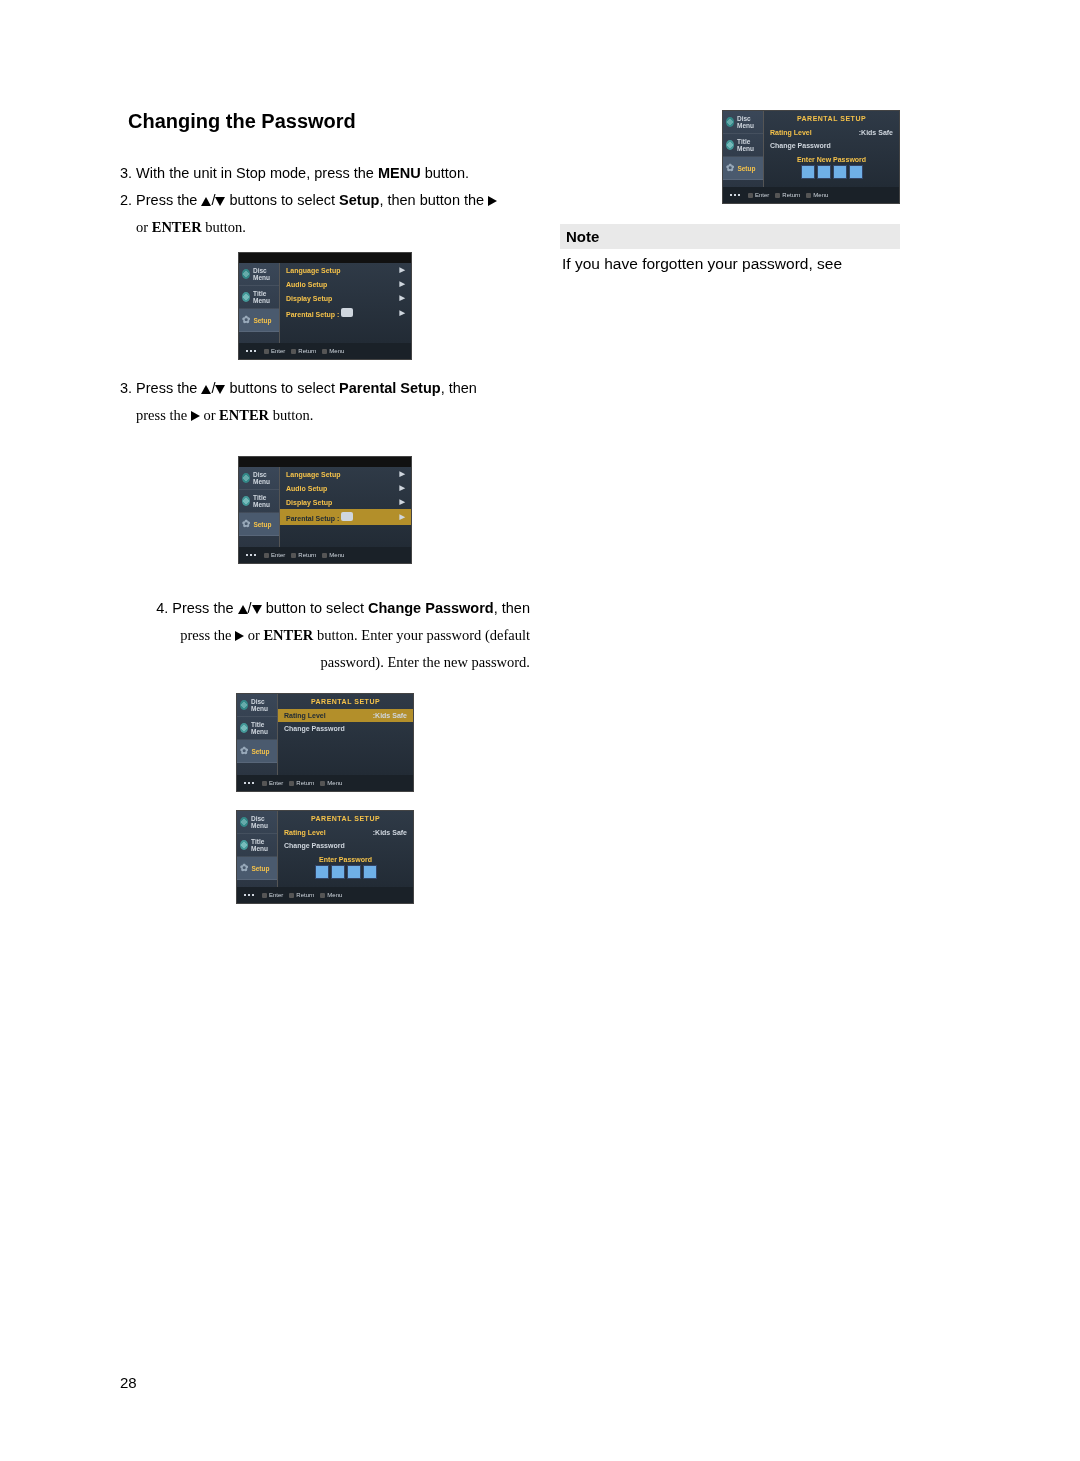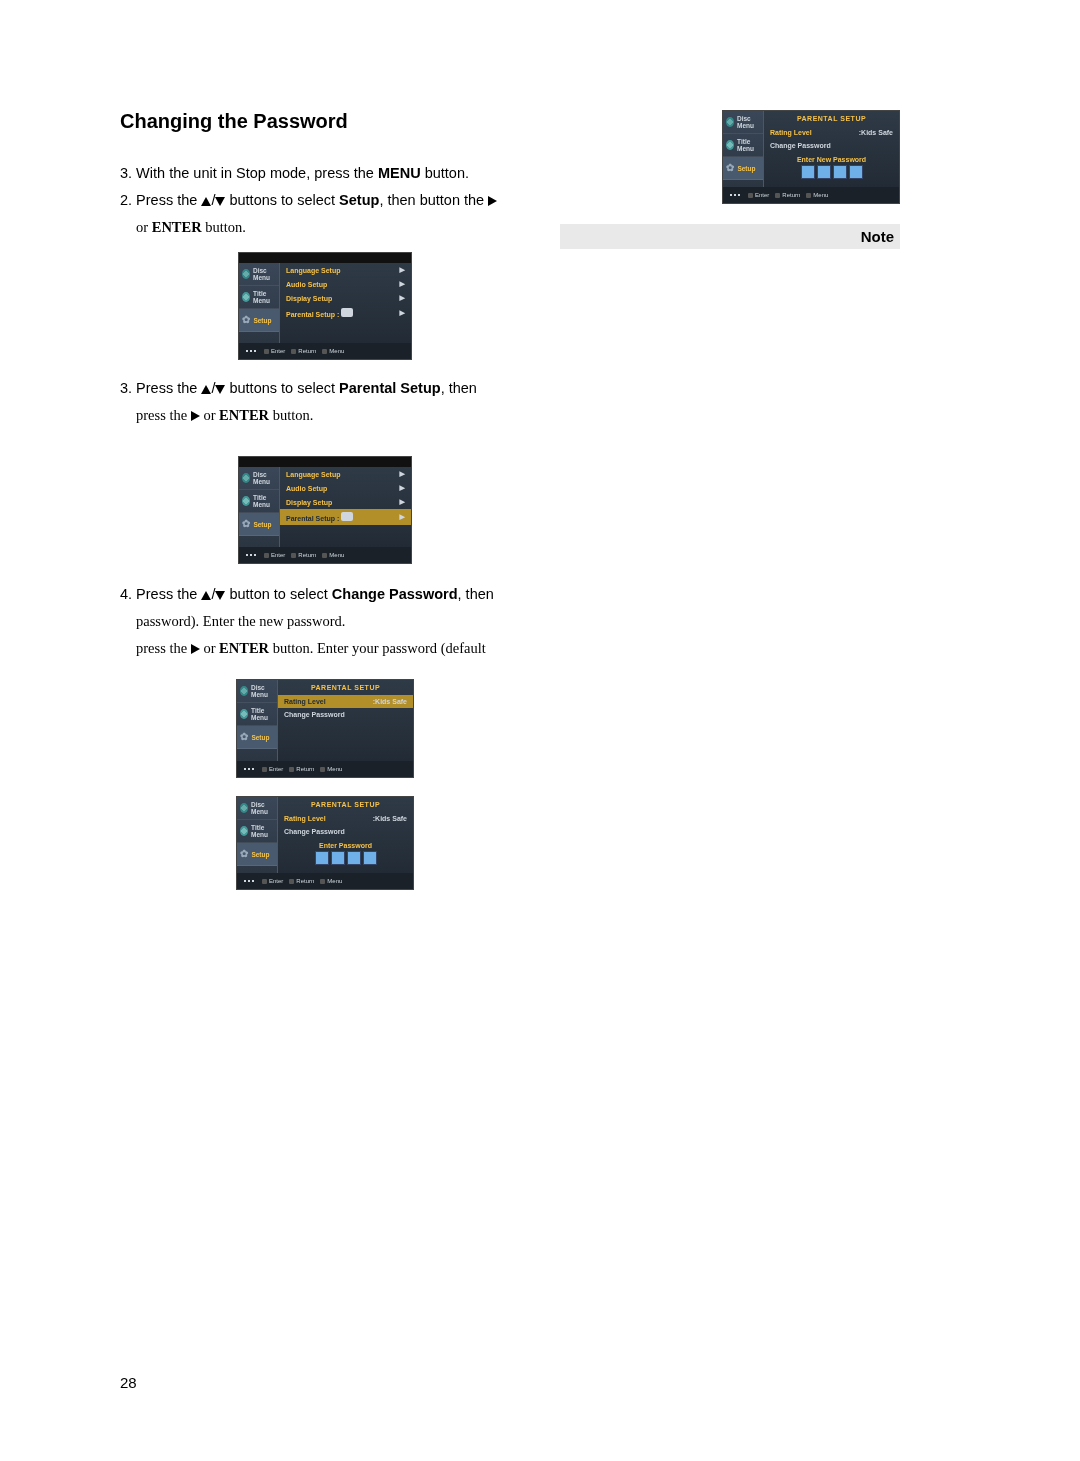--- a/index.html
+++ b/index.html
@@ -19,21 +19,21 @@
   }
   .col-left {
     width: 410px;
   }
   .col-right {
     width: 340px;
   }
   h2.section {
     font-size: 20px;
     font-weight: bold;
-    margin: 0 0 30px 0;
+    margin: 0 0 30px 8px;
   }
   .instructions {
     font-size: 14.5px;
     line-height: 1.45;
   }
   .instructions p { margin: 0 0 6px 0; }
   .indent { padding-left: 16px; font-family: Liberation Serif, serif; }
   .bold { font-weight: bold; }
   .tri-up, .tri-down, .tri-right {
     display: inline-block;
@@ -142,21 +142,20 @@
   .osd .foot .nav {
     width:14px;height:10px;
     display:inline-flex;align-items:center;justify-content:center;
   }
   .osd .foot .nav span{display:inline-block;width:2px;height:2px;background:#cfd6de;margin:1px;}
   .osd .foot .fbtn { display:flex;align-items:center;gap:2px;}
   .osd .foot .dot{width:5px;height:5px;background:#555;border-radius:1px;display:inline-block;}
 
   .note-box {
     margin-top: 164px;
-    text-align: right;
   }
   .note-head {
     background:#e9e9e9;
     font-weight:bold;
     font-size:15px;
     padding:4px 6px;
     display:inline-block;
     width: 100%;
     box-sizing: border-box;
   }
@@ -313,29 +312,29 @@
             <span class="dot"></span>
             <span>Return</span>
           </span>
         <span class="fbtn">
             <span class="dot"></span>
             <span>Menu</span>
           </span>
       </div>
     </div>
 
-    <div class="instructions" style="margin-top:20px;">
+    <div class="instructions" style="margin-top:34px;text-align:right;">
       <p>
         <span>4. Press the </span><span class="tri-up"></span>/<span class="tri-down"></span><span> button to select </span><span class="bold">Change Password</span><span>, then</span>
       </p>
       <p class="indent">
+        <span>press the </span><span class="tri-right"></span><span> or </span><span class="bold">ENTER</span><span> button. Enter your password (default</span>
+      </p>
+      <p class="indent">
         <span>password). Enter the new password.</span>
-      </p>
-      <p class="indent">
-        <span>press the </span><span class="tri-right"></span><span> or </span><span class="bold">ENTER</span><span> button. Enter your password (default</span>
       </p>
     </div>
 
     <div class="osd osd-wide" style="margin-top:20px;">
       <div class="body">
         <div class="side">
           <div class="sitem">
               <span class="sicon disc-ic"></span>
               <span>Disc Menu</span>
             </div>
@@ -494,18 +493,19 @@
         <span class="fbtn">
             <span class="dot"></span>
             <span>Menu</span>
           </span>
       </div>
     </div>
 
     <div class="note-box" style="margin-top:20px;">
       <div class="note-head">Note</div>
       <div class="note-body">
+        <div>If you have forgotten your password, see</div>
       </div>
     </div>
   </div>
 </div>
 
 <div class="page-num">28</div>
 
 </body></html>

